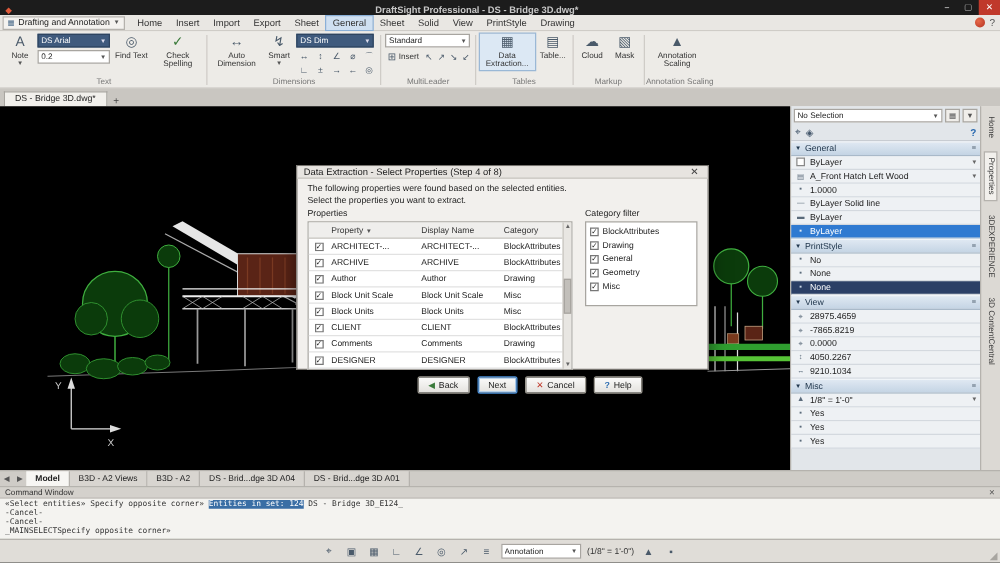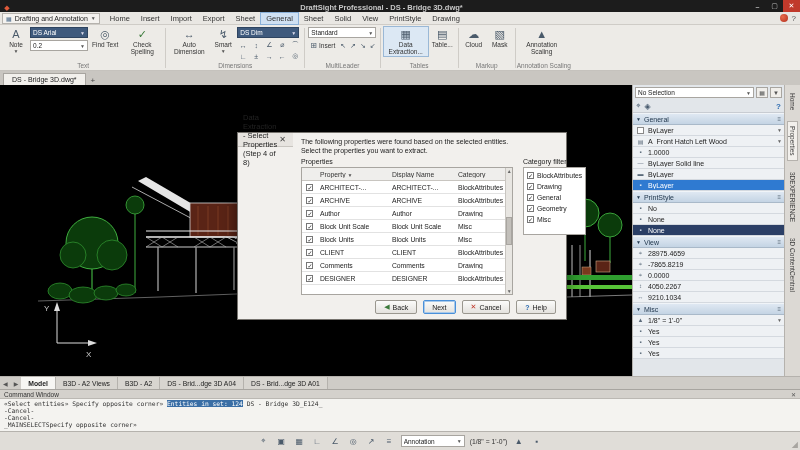--- a/index.html
+++ b/index.html
@@ -47,21 +47,21 @@
   .doctabs{height:14px;background:#c9c6c1;display:flex;align-items:flex-end;flex:0 0 auto;padding-left:3px;}
   .doctab{background:#f2f0ec;border:1px solid #a8a5a0;border-bottom:none;font-size:7px;padding:1px 8px;height:12px;display:flex;align-items:center;}
   .addtab{font-size:8px;color:#444;padding:0 5px;}
 
   
   .main{flex:1;display:flex;min-height:0;}
   .canvas{flex:1;background:#000;position:relative;overflow:hidden;}
   .canvas svg{position:absolute;inset:0;}
 
   
-  .dialog{position:absolute;left:237px;top:47px;width:330px;height:188px;background:#f2f0ed;border:1px solid #76736e;box-shadow:0 4px 14px rgba(0,0,0,.55);display:flex;flex-direction:row;}
+  .dialog{position:absolute;left:237px;top:47px;width:330px;height:164px;background:#f2f0ed;border:1px solid #76736e;box-shadow:0 4px 14px rgba(0,0,0,.55);display:flex;flex-direction:column;}
   .dlg-titlebar{height:14px;background:#e7e4e0;border-bottom:1px solid #c8c5c0;display:flex;align-items:center;padding:0 5px;}
   .dlg-title{flex:1;font-size:7.5px;color:#222;}
   .dlg-close{font-size:8px;color:#444;padding:0 2px;}
   .dlg-body{flex:1;padding:4px 8px 5px 8px;display:flex;flex-direction:column;}
   .dlg-intro{font-size:7px;color:#222;line-height:9px;}
   .dlg-cols{display:flex;gap:10px;margin-top:3px;flex:1;min-height:0;}
   .dlg-left{width:212px;display:flex;flex-direction:column;}
   .dlg-right{flex:1;display:flex;flex-direction:column;}
   .grp-label{font-size:7px;color:#222;margin-bottom:2px;}
   .ptable{flex:1;border:1px solid #a8a5a0;background:#fff;display:flex;min-height:0;}

